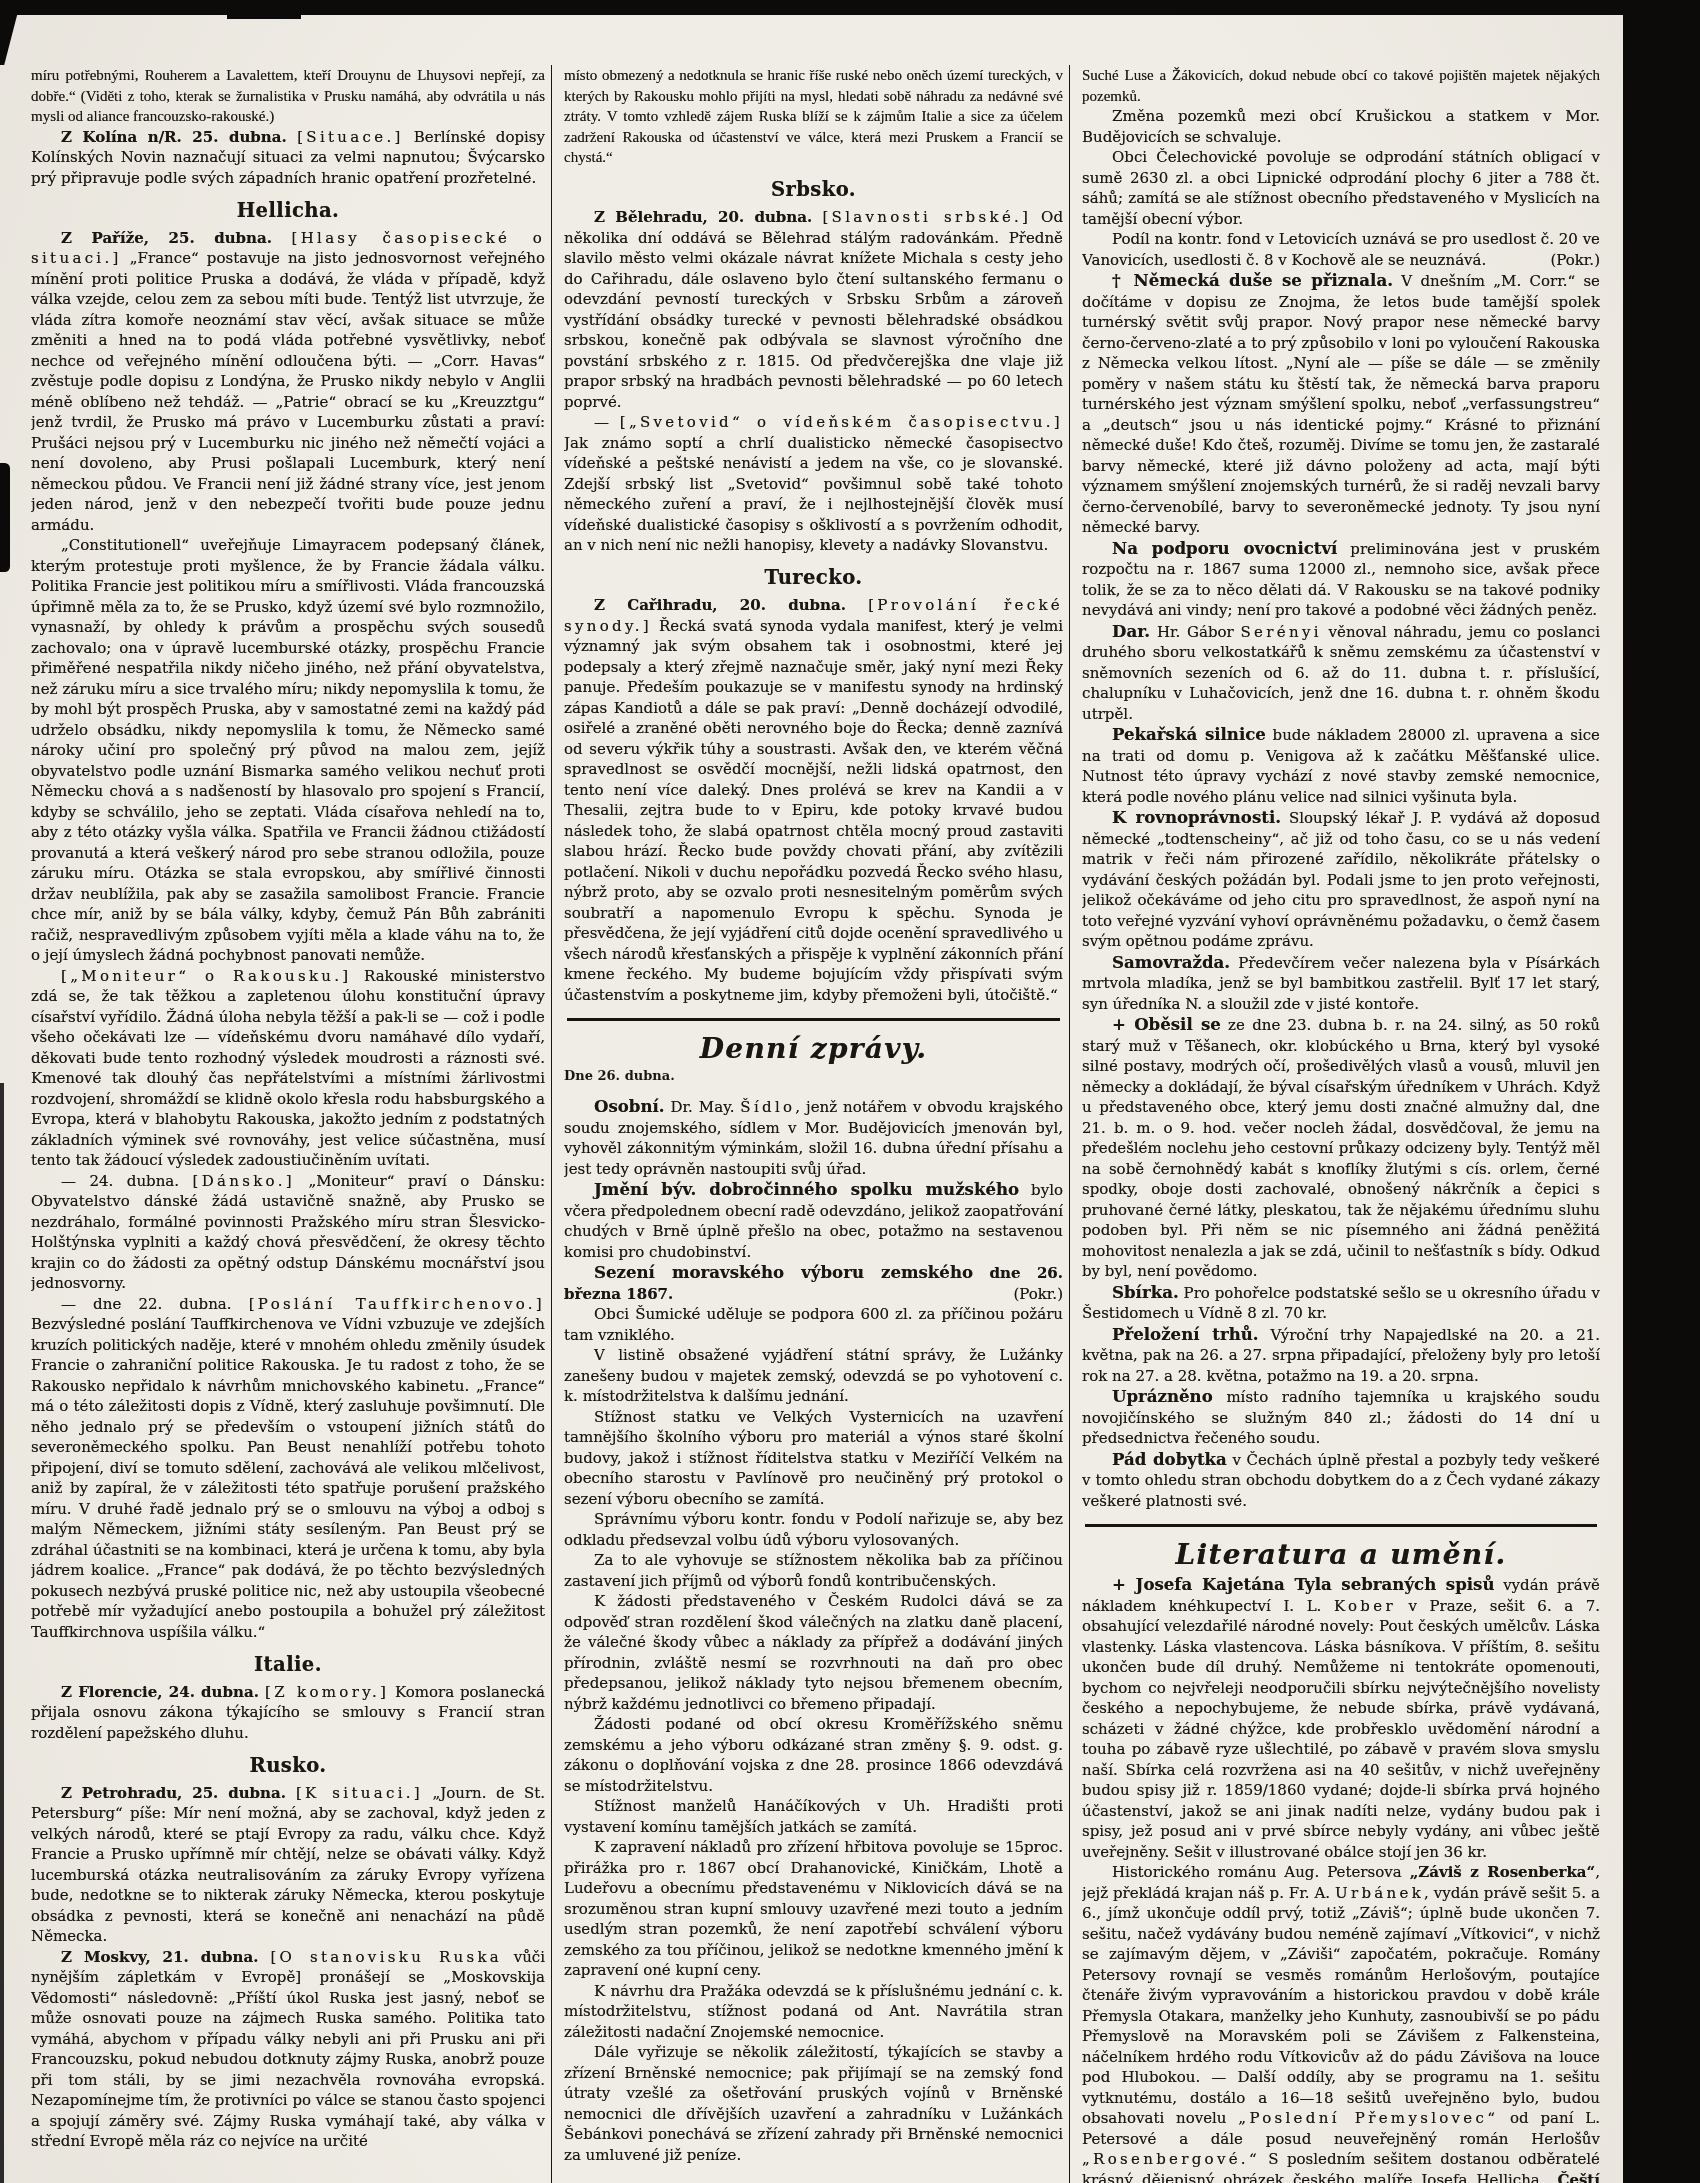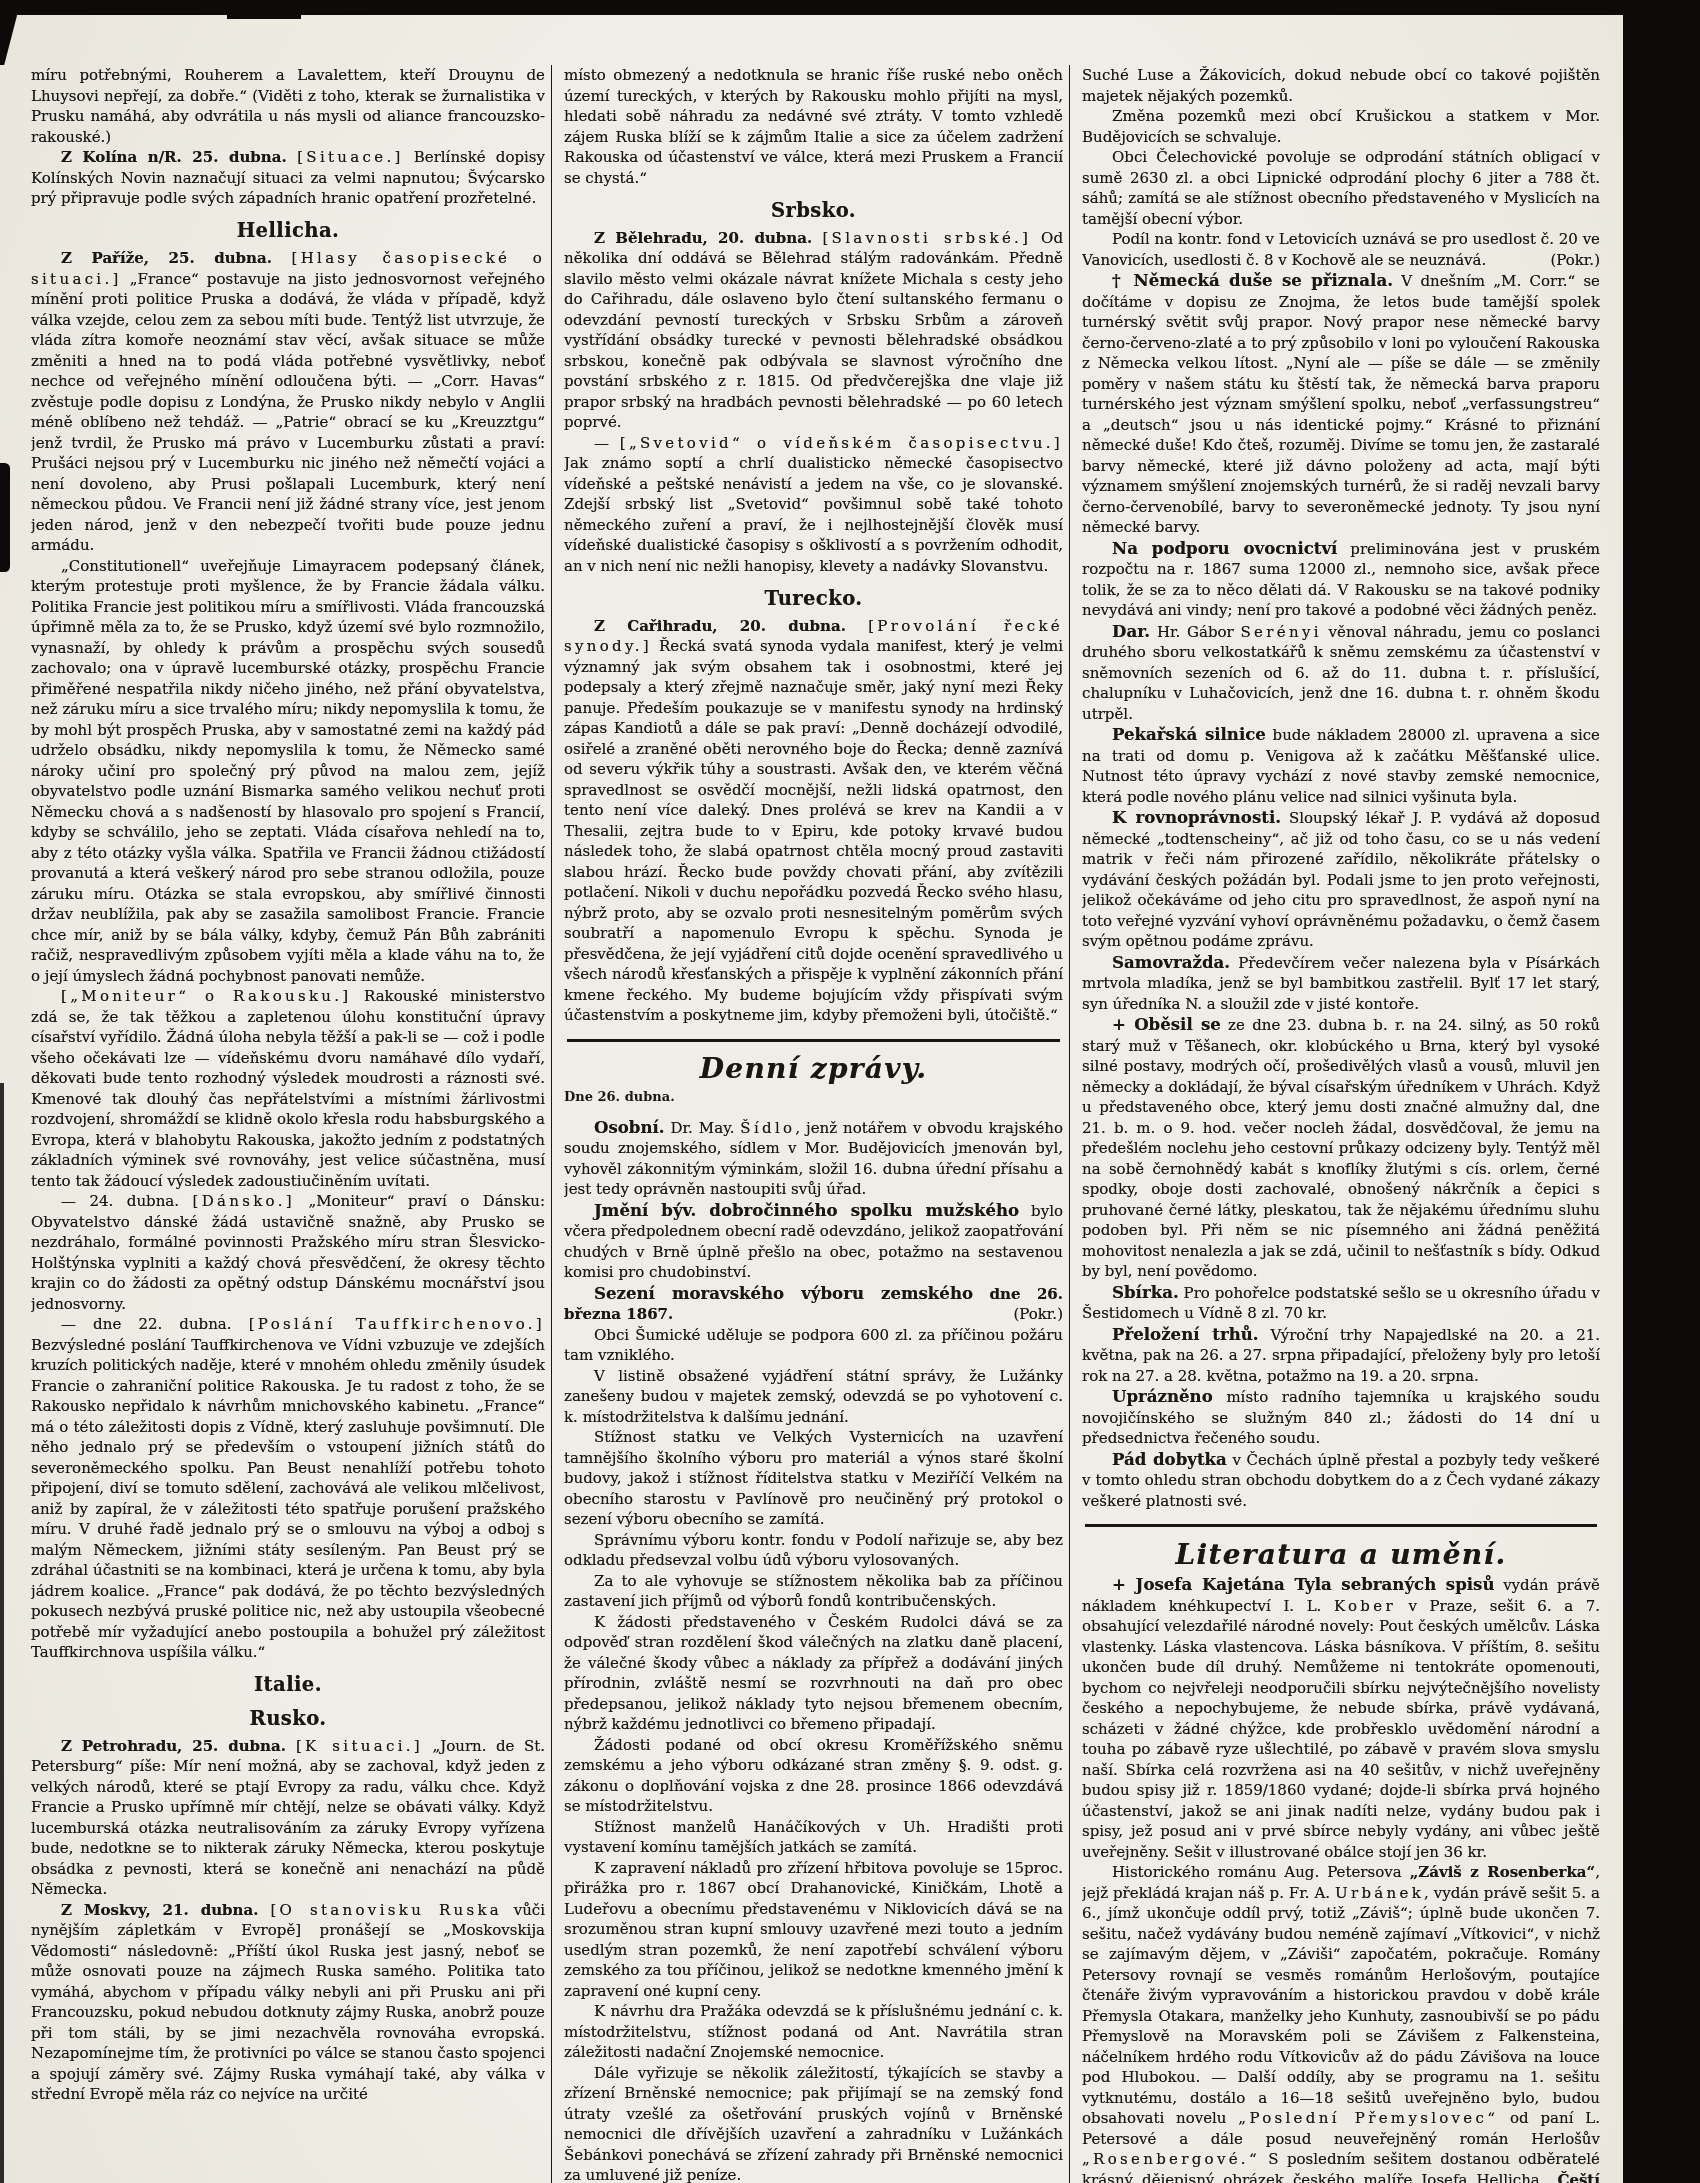--- a/index.html
+++ b/index.html
@@ -19,21 +19,21 @@
   .vrule{position:absolute;top:65px;width:1.3px;background:#171512;}
   .vrule-1{left:551px;height:2489px;}
   .vrule-2{left:1069px;height:2428px;}
   .col{position:absolute;top:65px;height:2494px;overflow:hidden;}
   .col-1{left:31px;width:514px;}
   .col-2{left:564px;width:499px;}
   .col-3{left:1082px;width:518px;}
   .txt{font-size:15px;line-height:20.5px;text-align:justify;margin:0;
        text-shadow:0 0 0.4px rgba(20,16,10,.55);}
   .p{text-indent:30px;}
-  .cont{text-indent:0;}
+  .cont{text-indent:0;font-family:Liberation Serif, serif;}
   .h1{font-size:19.6px;font-weight:bold;text-align:center;margin:10.5px 0 6.1px;letter-spacing:0.4px;
       text-shadow:0 0 0.4px rgba(20,16,10,.6);}
   .hbig{font-size:28px;font-weight:bold;text-align:center;margin:10.5px 0 3.5px;letter-spacing:1.3px;
       text-shadow:0 0 0.4px rgba(20,16,10,.6);font-style:italic;}
   .hdate{font-size:13px;font-weight:bold;text-align:left;margin:2.6px 0 13px;}
   .rule{height:3.1px;background:#171512;margin:13px 2.6px 0;}
   .r{}
   .r.b{font-weight:bold;}
   .r.bl{font-weight:bold;font-size:16.6px;}
   .r.sp{letter-spacing:.22em;}
@@ -46,20 +46,21 @@
   <div class="col col-1">
       <div class="txt cont"><span class="r">míru potřebnými, Rouherem a Lavalettem, kteří Drouynu de Lhuysovi nepřejí, za dobře.“ (Viděti z toho, kterak se žurnalistika v Prusku namáhá, aby odvrátila u nás mysli od aliance francouzsko-rakouské.)</span></div>
       <div class="txt p"><span class="r b">Z Kolína n/R. 25. dubna. </span><span class="r sp">[Situace.]</span><span class="r"> Berlínské dopisy Kolínských Novin naznačují situaci za velmi napnutou; Švýcarsko prý připravuje podle svých západních hranic opatření prozřetelné.</span></div>
       <div class="h1"><span class="r">Hellicha.</span></div>
       <div class="txt p"><span class="r b">Z Paříže, 25. dubna. </span><span class="r sp">[Hlasy časopisecké o situaci.]</span><span class="r"> „France“ postavuje na jisto jednosvornost veřejného mínění proti politice Pruska a dodává, že vláda v případě, když válka vzejde, celou zem za sebou míti bude. Tentýž list utvrzuje, že vláda zítra komoře neoznámí stav věcí, avšak situace se může změniti a hned na to podá vláda potřebné vysvětlivky, neboť nechce od veřejného mínění odloučena býti. — „Corr. Havas“ zvěstuje podle dopisu z Londýna, že Prusko nikdy nebylo v Anglii méně oblíbeno než tehdáž. — „Patrie“ obrací se ku „Kreuzztgu“ jenž tvrdil, že Prusko má právo v Lucemburku zůstati a praví: Prušáci nejsou prý v Lucemburku nic jiného než němečtí vojáci a není dovoleno, aby Prusi pošlapali Lucemburk, který není německou půdou. Ve Francii není již žádné strany více, jest jenom jeden národ, jenž v den nebezpečí tvořiti bude pouze jednu armádu.</span></div>
       <div class="txt p"><span class="r">„Constitutionell“ uveřejňuje Limayracem podepsaný článek, kterým protestuje proti myšlence, že by Francie žádala válku. Politika Francie jest politikou míru a smířlivosti. Vláda francouzská úpřimně měla za to, že se Prusko, když území své bylo rozmnožilo, vynasnaží, by ohledy k právům a prospěchu svých sousedů zachovalo; ona v úpravě lucemburské otázky, prospěchu Francie přiměřené nespatřila nikdy ničeho jiného, než přání obyvatelstva, než záruku míru a sice trvalého míru; nikdy nepomyslila k tomu, že by mohl být prospěch Pruska, aby v samostatné zemi na každý pád udrželo obsádku, nikdy nepomyslila k tomu, že Německo samé nároky učiní pro společný prý původ na malou zem, jejíž obyvatelstvo podle uznání Bismarka samého velikou nechuť proti Německu chová a s nadšeností by hlasovalo pro spojení s Francií, kdyby se schválilo, jeho se zeptati. Vláda císařova nehledí na to, aby z této otázky vyšla válka. Spatřila ve Francii žádnou ctižádostí provanutá a která veškerý národ pro sebe stranou odložila, pouze záruku míru. Otázka se stala evropskou, aby smířlivé činnosti držav neublížila, pak aby se zasažila samolibost Francie. Francie chce mír, aniž by se bála války, kdyby, čemuž Pán Bůh zabrániti račiž, nespravedlivým způsobem vyjíti měla a klade váhu na to, že o její úmyslech žádná pochybnost panovati nemůže.</span></div>
       <div class="txt p"><span class="r sp">[„Moniteur“ o Rakousku.]</span><span class="r"> Rakouské ministerstvo zdá se, že tak těžkou a zapletenou úlohu konstituční úpravy císařství vyřídilo. Žádná úloha nebyla těžší a pak-li se — což i podle všeho očekávati lze — vídeňskému dvoru namáhavé dílo vydaří, děkovati bude tento rozhodný výsledek moudrosti a ráznosti své. Kmenové tak dlouhý čas nepřátelstvími a místními žárlivostmi rozdvojení, shromáždí se klidně okolo křesla rodu habsburgského a Evropa, která v blahobytu Rakouska, jakožto jedním z podstatných základních výminek své rovnováhy, jest velice súčastněna, musí tento tak žádoucí výsledek zadoustiučiněním uvítati.</span></div>
       <div class="txt p"><span class="r">— 24. dubna. </span><span class="r sp">[Dánsko.]</span><span class="r"> „Moniteur“ praví o Dánsku: Obyvatelstvo dánské žádá ustavičně snažně, aby Prusko se nezdráhalo, formálné povinnosti Pražského míru stran Šlesvicko-Holštýnska vyplniti a každý chová přesvědčení, že okresy těchto krajin co do žádosti za opětný odstup Dánskému mocnářství jsou jednosvorny.</span></div>
       <div class="txt p"><span class="r">— dne 22. dubna. </span><span class="r sp">[Poslání Tauffkirchenovo.]</span><span class="r"> Bezvýsledné poslání Tauffkirchenova ve Vídni vzbuzuje ve zdejších kruzích politických naděje, které v mnohém ohledu změnily úsudek Francie o zahraniční politice Rakouska. Je tu radost z toho, že se Rakousko nepřidalo k návrhům mnichovského kabinetu. „France“ má o této záležitosti dopis z Vídně, který zasluhuje povšimnutí. Dle něho jednalo prý se především o vstoupení jižních států do severoněmeckého spolku. Pan Beust nenahlíží potřebu tohoto připojení, diví se tomuto sdělení, zachovává ale velikou mlčelivost, aniž by zapíral, že v záležitosti této spatřuje porušení pražského míru. V druhé řadě jednalo prý se o smlouvu na výboj a odboj s malým Německem, jižními státy sesíleným. Pan Beust prý se zdráhal účastniti se na kombinaci, která je určena k tomu, aby byla jádrem koalice. „France“ pak dodává, že po těchto bezvýsledných pokusech nezbývá pruské politice nic, než aby ustoupila všeobecné potřebě mír vyžadující anebo postoupila a bohužel prý záležitost Tauffkirchnova uspíšila válku.“</span></div>
       <div class="h1"><span class="r">Italie.</span></div>
+      <div class="txt p"><span class="r b">Z Florencie, 24. dubna. </span><span class="r sp">[Z komory.]</span><span class="r"> Komora poslanecká přijala osnovu zákona týkajícího se smlouvy s Francií stran rozdělení papežského dluhu.</span></div>
       <div class="h1"><span class="r">Rusko.</span></div>
       <div class="txt p"><span class="r b">Z Petrohradu, 25. dubna. </span><span class="r sp">[K situaci.]</span><span class="r"> „Journ. de St. Petersburg“ píše: Mír není možná, aby se zachoval, když jeden z velkých národů, které se ptají Evropy za radu, válku chce. Když Francie a Prusko upřímně mír chtějí, nelze se obávati války. Když lucemburská otázka neutralisováním za záruky Evropy vyřízena bude, nedotkne se to nikterak záruky Německa, kterou poskytuje obsádka z pevnosti, která se konečně ani nenachází na půdě Německa.</span></div>
       <div class="txt p"><span class="r b">Z Moskvy, 21. dubna. </span><span class="r sp">[O stanovisku Ruska</span><span class="r"> vůči nynějším zápletkám v Evropě] pronášejí se „Moskovskija Vědomosti“ následovně: „Příští úkol Ruska jest jasný, neboť se může osnovati pouze na zájmech Ruska samého. Politika tato vymáhá, abychom v případu války nebyli ani při Prusku ani při Francouzsku, pokud nebudou dotknuty zájmy Ruska, anobrž pouze při tom stáli, by se jimi nezachvěla rovnováha evropská. Nezapomínejme tím, že protivníci po válce se stanou často spojenci a spojují záměry své. Zájmy Ruska vymáhají také, aby válka v střední Evropě měla ráz co nejvíce na určité</span></div>
     </div>
   <div class="vrule vrule-1"></div>
   <div class="col col-2">
       <div class="txt cont"><span class="r">místo obmezený a nedotknula se hranic říše ruské nebo oněch území tureckých, v kterých by Rakousku mohlo přijíti na mysl, hledati sobě náhradu za nedávné své ztráty. V tomto vzhledě zájem Ruska blíží se k zájmům Italie a sice za účelem zadržení Rakouska od účastenství ve válce, která mezi Pruskem a Francií se chystá.“</span></div>
       <div class="h1"><span class="r">Srbsko.</span></div>
       <div class="txt p"><span class="r b">Z Bělehradu, 20. dubna. </span><span class="r sp">[Slavnosti srbské.]</span><span class="r"> Od několika dní oddává se Bělehrad stálým radovánkám. Předně slavilo město velmi okázale návrat knížete Michala s cesty jeho do Cařihradu, dále oslaveno bylo čtení sultanského fermanu o odevzdání pevností tureckých v Srbsku Srbům a zároveň vystřídání obsádky turecké v pevnosti bělehradské obsádkou srbskou, konečně pak odbývala se slavnost výročního dne povstání srbského z r. 1815. Od předvčerejška dne vlaje již prapor srbský na hradbách pevnosti bělehradské — po 60 letech poprvé.</span></div>
       <div class="txt p"><span class="r">— </span><span class="r sp">[„Svetovid“ o vídeňském časopisectvu.]</span><span class="r"> Jak známo soptí a chrlí dualisticko německé časopisectvo vídeňské a peštské nenávistí a jedem na vše, co je slovanské. Zdejší srbský list „Svetovid“ povšimnul sobě také tohoto německého zuření a praví, že i nejlhostejnější člověk musí vídeňské dualistické časopisy s ošklivostí a s povržením odhodit, an v nich není nic nežli hanopisy, klevety a nadávky Slovanstvu.</span></div>

